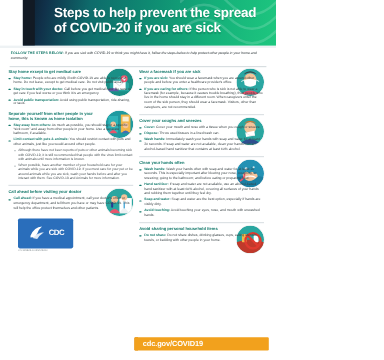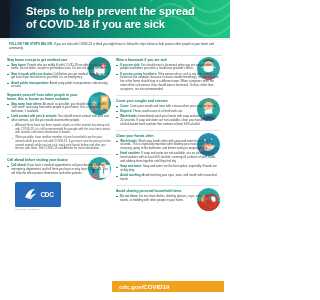--- a/index.html
+++ b/index.html
@@ -9,20 +9,21 @@
     font-family:"Liberation Sans", sans-serif;
     -webkit-font-smoothing:antialiased;
   }
   .page{position:relative;width:230px;height:300px;background:#fff;}
 
   
   .header{
     position:relative;height:38px;
     background:linear-gradient(100deg,#0d1b2a 0%,#10314a 9%,#0e6b6b 26%,#0f8a72 48%,#14b07a 74%,#1ec77f 100%);
     overflow:hidden;
+    margin-left:19px;
   }
   .header:before{
     content:"";position:absolute;left:0;top:0;width:10px;height:100%;
     background:#121a24;
   }
   .header-wave{
     position:absolute;right:-10px;top:-18px;width:90px;height:70px;opacity:.16;
   }
   .header-title{
     position:absolute;left:26px;top:5px;right:6px;
@@ -120,21 +121,21 @@
 <div class="page">
 
   <div class="header">
     <svg class="header-wave" viewBox="0 0 90 70" preserveAspectRatio="none">
       <path d="M0,20 Q20,0 40,20 T80,20 T120,20" fill="none" stroke="#ffffff" stroke-width="2"></path>
       <path d="M0,32 Q20,12 40,32 T80,32 T120,32" fill="none" stroke="#ffffff" stroke-width="2"></path>
       <path d="M0,44 Q20,24 40,44 T80,44 T120,44" fill="none" stroke="#ffffff" stroke-width="2"></path>
     </svg>
     <div class="header-title">
       <span class="l1">Steps to help prevent the spread</span>
-      <span class="l2">of COVID-18 if you are sick</span>
+      <span class="l2">of COVID-20 if you are sick</span>
     </div>
   </div>
   <div class="subband"></div>
 
   <div class="follow">
     <b>FOLLOW THE STEPS BELOW:</b><i> If you are sick with COVID-19 or think you might have it, follow the steps below to help protect other people in your home and community.</i>
   </div>
   <div class="rule"></div>
 
   <div class="cols">

